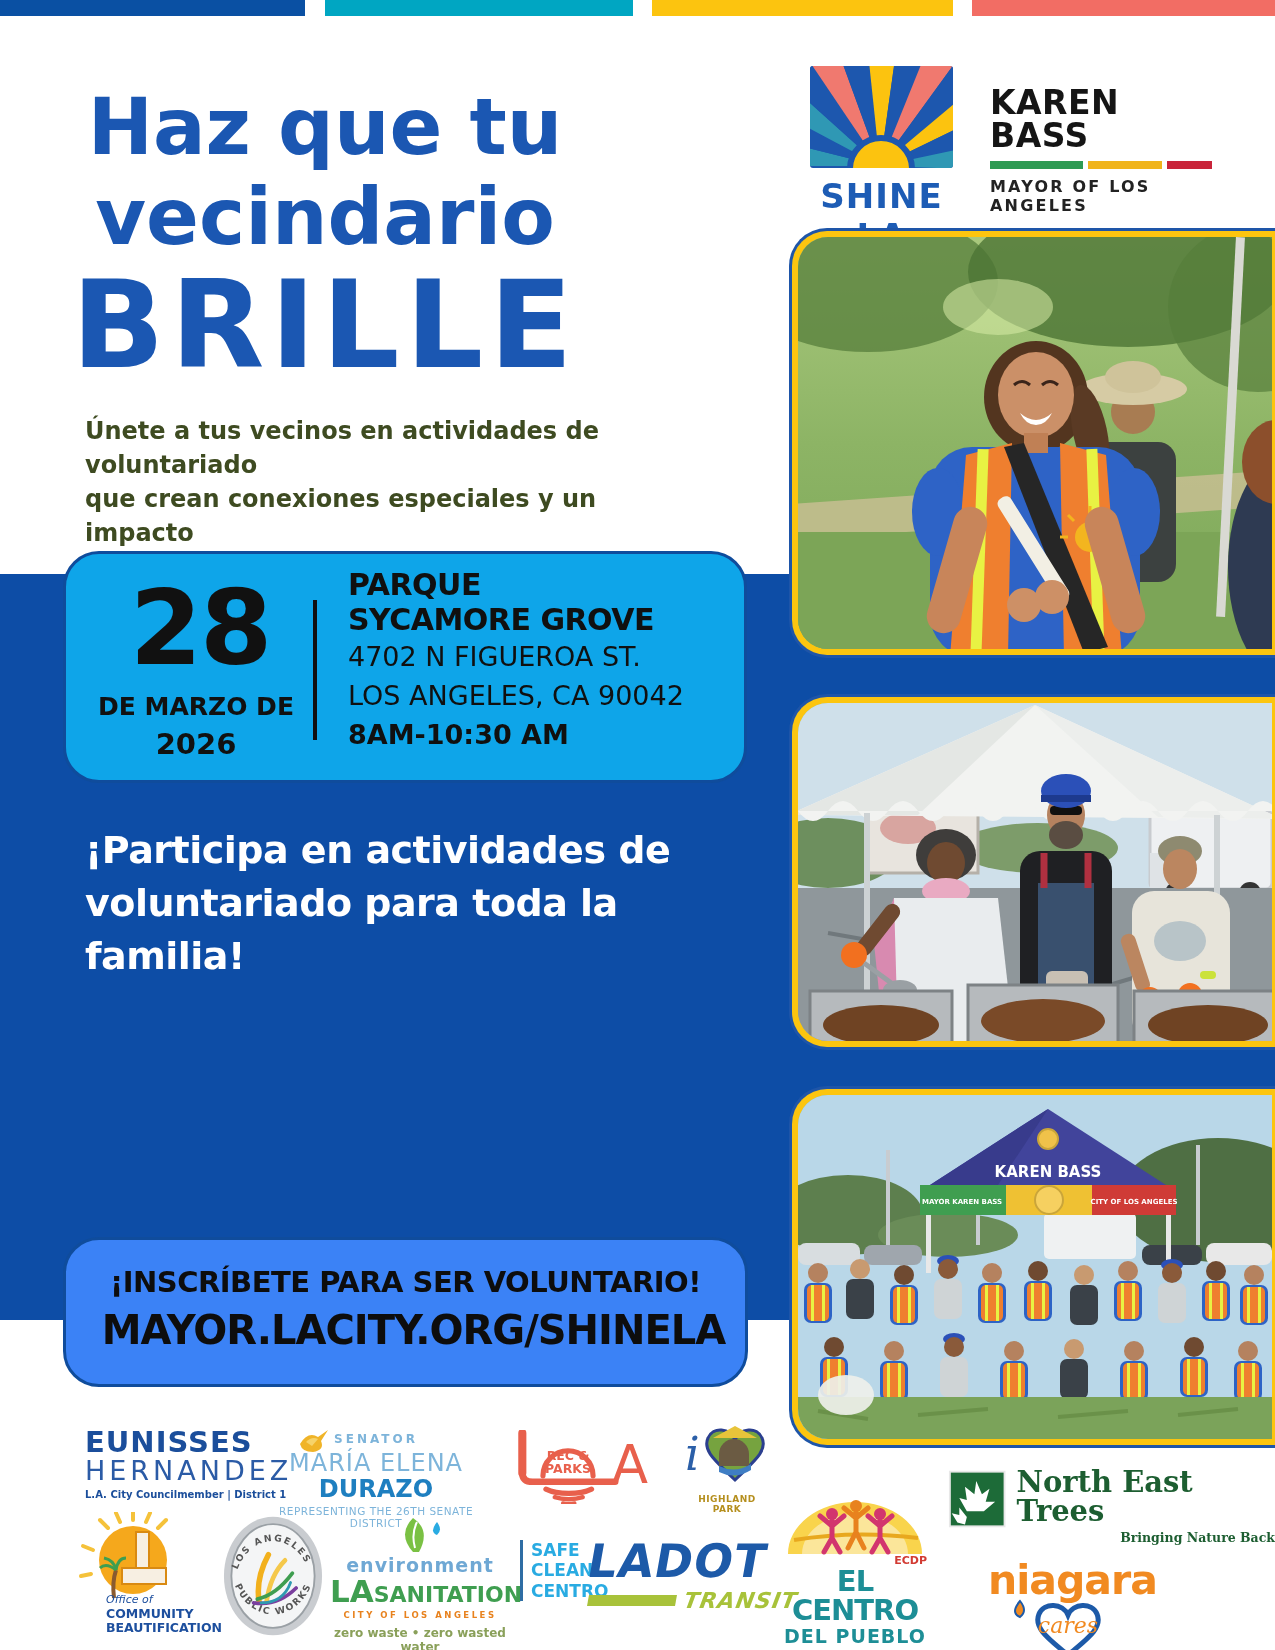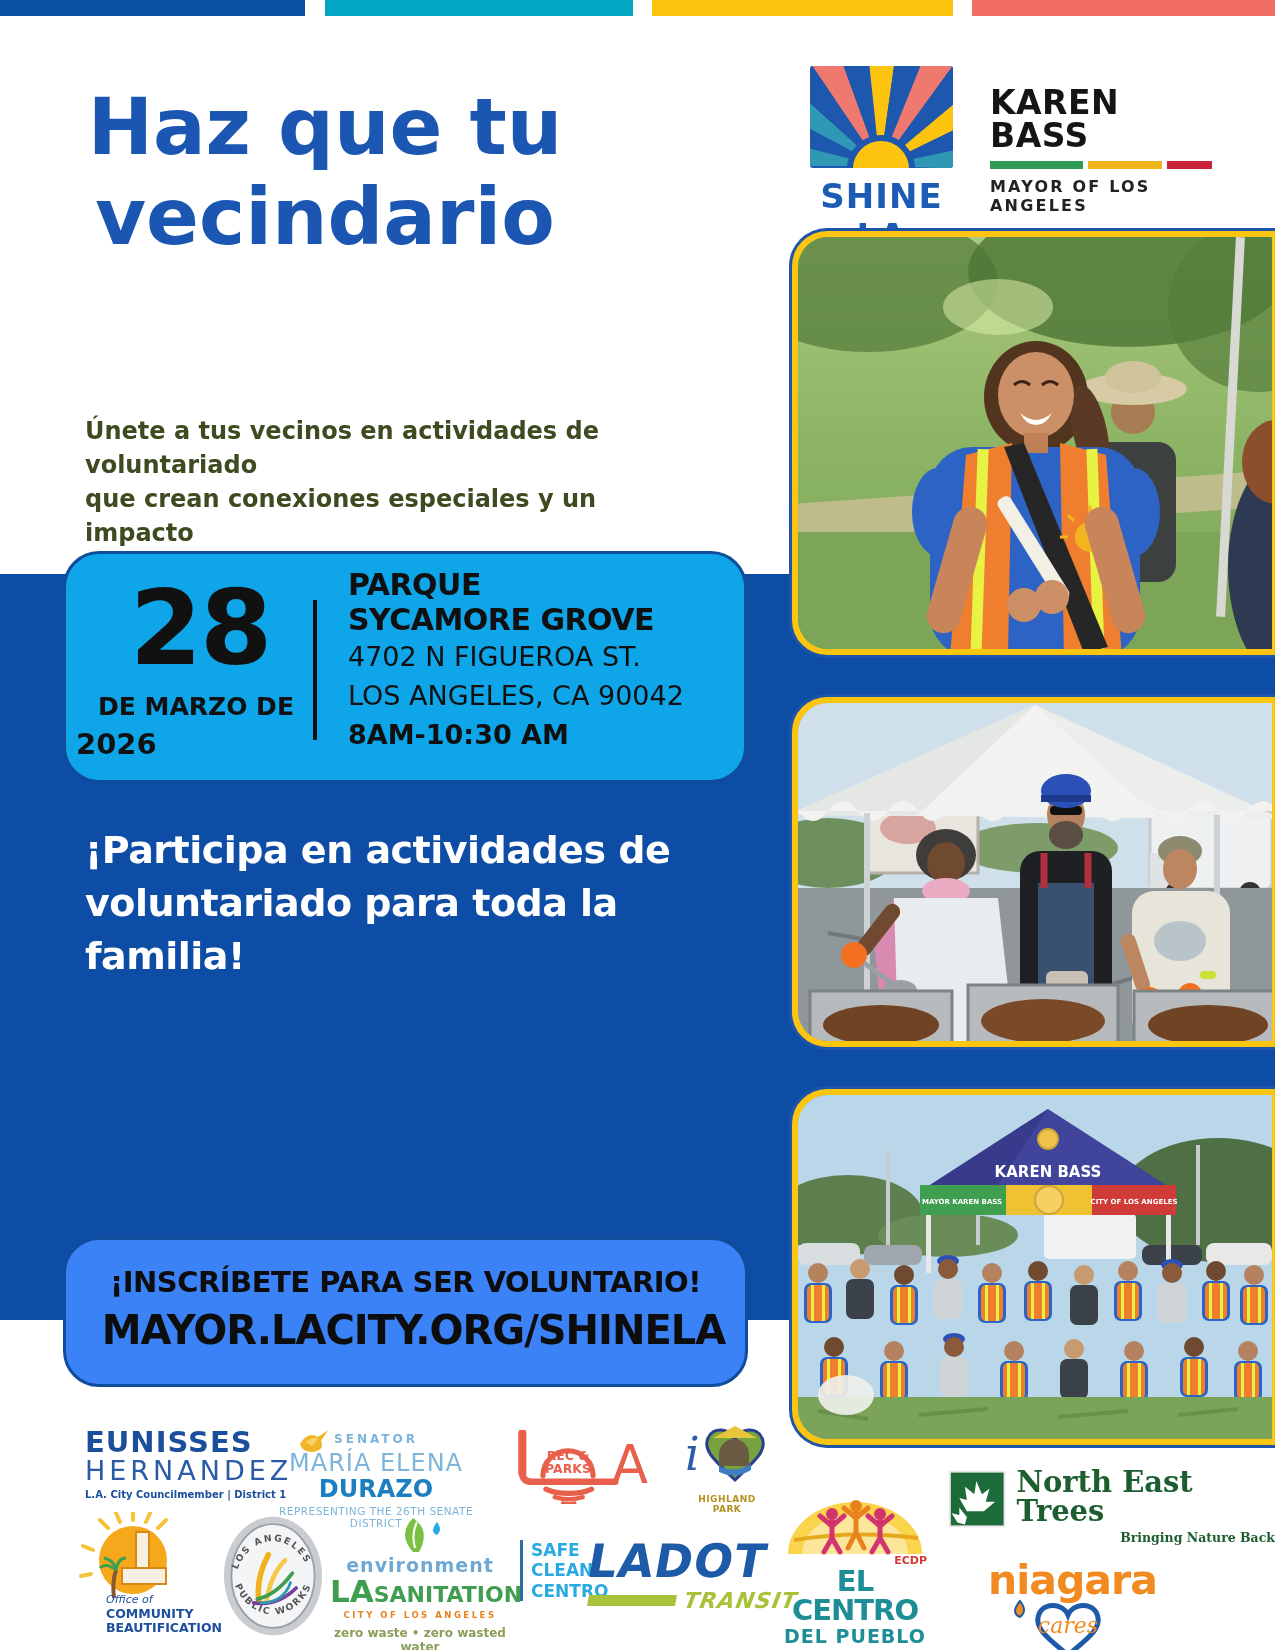--- a/index.html
+++ b/index.html
@@ -23,21 +23,21 @@
   .kb-sub{margin-top:8px;color:#222;font-weight:600;font-size:16px;letter-spacing:2.2px;}
   
   .blue-block{position:absolute;left:0;top:574px;width:1275px;height:746px;background:#0d4da6;}
   
   .card{position:absolute;left:63px;top:551px;width:684px;height:232px;background:#0ea5e9;
         border:3px solid #0f4c9c;border-radius:36px;box-sizing:border-box;}
   .card-day{position:absolute;left:38px;top:22px;width:192px;text-align:center;
             color:#111;font-weight:800;font-size:104px;line-height:1;letter-spacing:-2px;}
   .card-month{position:absolute;left:10px;top:138px;width:240px;text-align:center;color:#111;
               font-weight:700;font-size:25px;}
-  .card-year{position:absolute;left:10px;top:173px;width:240px;color:#111;
+  .card-year{position:absolute;left:10px;top:173px;width:240px;text-align:center;color:#111;
              font-weight:700;font-size:29px;}
   .card-div{position:absolute;left:247px;top:46px;width:4px;height:140px;background:#101010;}
   .card-right{position:absolute;left:282px;top:13px;width:390px;color:#101010;}
   .venue{font-weight:800;font-size:30px;line-height:35px;letter-spacing:-0.5px;}
   .addr{font-weight:500;font-size:27px;line-height:39px;}
   .addr:first-of-type{margin-top:9px;}
   .time{font-weight:800;font-size:27px;line-height:40px;}
   
   .heading{position:absolute;left:85px;top:824px;width:650px;color:#fff;font-weight:800;
            font-size:38px;line-height:53px;letter-spacing:-0.5px;}
@@ -105,20 +105,21 @@
     <div class="bar" style="left:0;width:305px;background:#0a50a3;"></div>
     <div class="bar" style="left:325px;width:308px;background:#00a6c2;"></div>
     <div class="bar" style="left:652px;width:301px;background:#fcc40f;"></div>
     <div class="bar" style="left:972px;width:303px;background:#f26d64;"></div>
   </div>
 
   <div class="blue-block"></div>
 
   <div class="title" style="top:88px;font-size:78px;">Haz que tu</div>
   <div class="title" style="top:178px;font-size:78px;">vecindario</div>
+  <div class="title" style="top:264px;font-size:122px;letter-spacing:6px;">BRILLE</div>
 
   <div class="subtitle">
     <span class="subtitle-line">Únete a tus vecinos en actividades de voluntariado</span>
     <span class="subtitle-line">que crean conexiones especiales y un impacto</span>
     <span class="subtitle-line">duradero.</span>
   </div>
 
   <div class="shinela">
     <svg width="143" height="102" viewBox="0 0 143 102">
       <defs>

